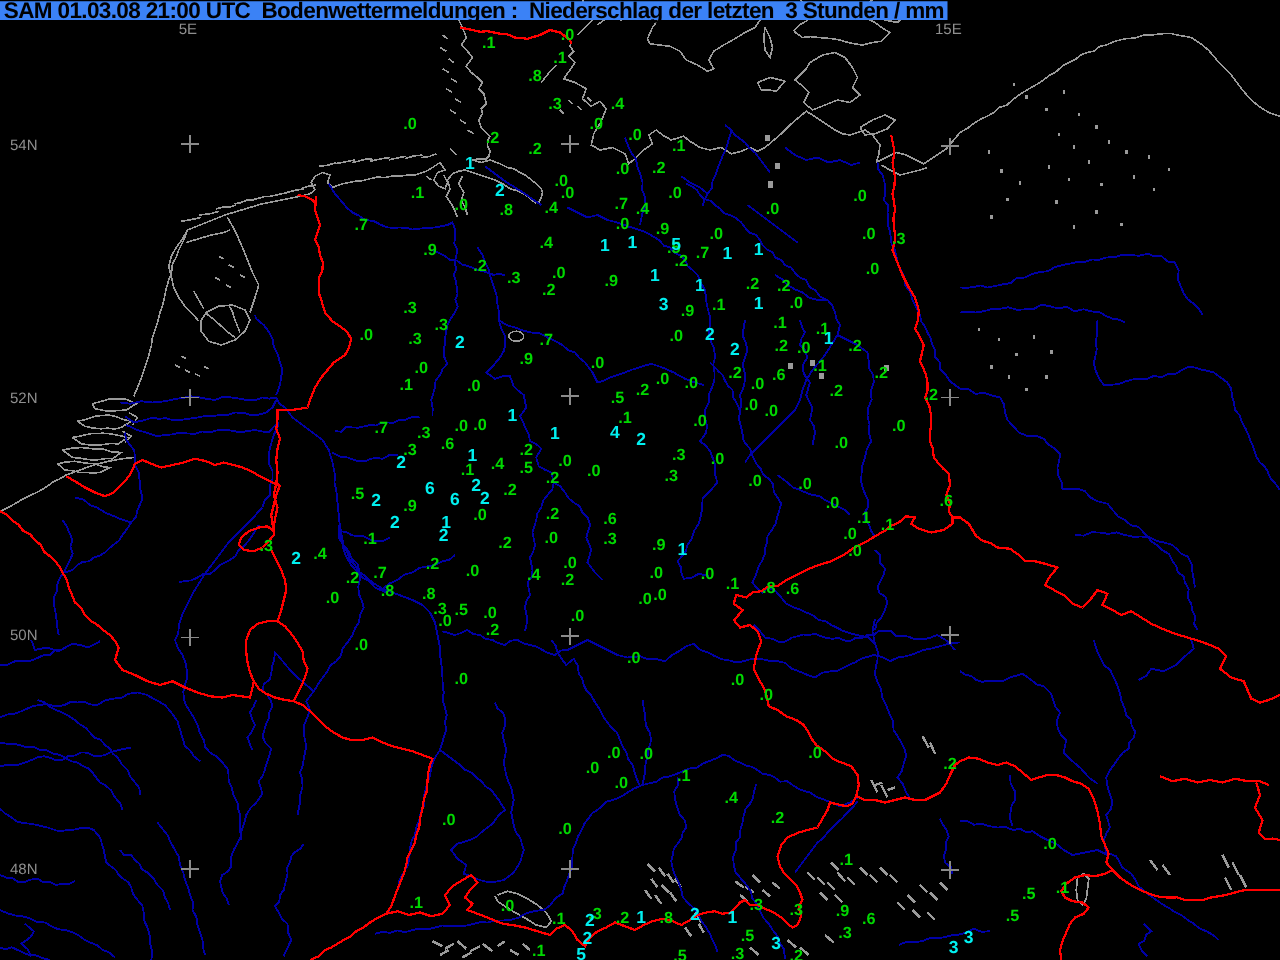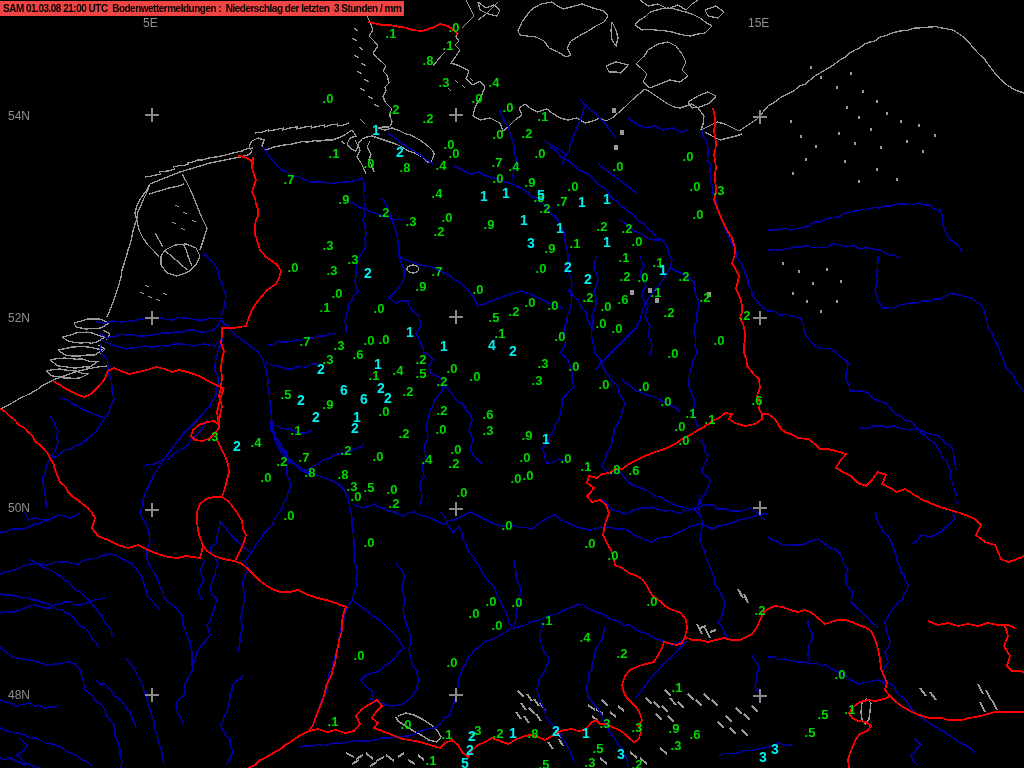--- a/index.html
+++ b/index.html
@@ -1,16 +1,16 @@
 <!DOCTYPE html>
 <html><head><meta charset="utf-8"><style>
 html,body{margin:0;padding:0;background:#000;width:1024px;height:768px;overflow:hidden;}
 #map{position:absolute;top:0;left:0;}
-#title{position:absolute;top:1px;left:0;background:#ef4444;color:#000;
- font-family:"Liberation Sans",sans-serif;font-weight:bold;font-size:10px;
+#title{position:absolute;top:1px;left:0;background:#3b82f6;color:#000;
+ font-family:"Liberation Sans",sans-serif;font-weight:bold;font-size:18px;
  padding:0 3px;height:15px;line-height:15px;white-space:pre;letter-spacing:-0.5px;}
 </style></head><body>
 <div id="map"><svg width="1024" height="768" viewBox="0 0 1024 768" shape-rendering="crispEdges">
       <polyline points="0,409 6.1,406.2 12,403 18.3,399.2 25,396 31.6,392.8 38,389 42.6,385.4 48.0,383.0 53,380 64,376 75,372 81.0,370.5 87,369 98,367 107,366" fill="none" stroke="#9a9a9a" stroke-width="1.3"></polyline>
       <polyline points="58,350 65.0,348.7 72,347 77.3,346.8 82.7,346.6 88,347 95.0,348.3 102,350 95,355 87.5,354.9 80,356 72.5,356.1 65,355 58,350" fill="none" stroke="#9a9a9a" stroke-width="1.3"></polyline>
       <polyline points="50,360 57.5,358.6 65,358 70.7,358.6 76.3,359.2 82,359 89.3,361.4 97,362 90,367 84.6,366.8 79.3,367.7 74,368 68.7,367.3 63.4,366.4 58,366 50,360" fill="none" stroke="#9a9a9a" stroke-width="1.3"></polyline>
       <polyline points="46,371 52.9,369.6 60,369 65.3,370.0 70.6,370.7 76,371 81.8,373.3 88,374 80,378 74.7,378.3 69.3,378.1 64,378 58.1,376.6 52,376 46,371" fill="none" stroke="#9a9a9a" stroke-width="1.3"></polyline>
       <polyline points="62,337 69.1,335.4 76,333 81.3,332.4 86.7,332.1 92,333 98.4,335.5 105,337 97,342 91.7,343.2 86.3,342.5 81,343 74.4,342.5 68,341 62,337" fill="none" stroke="#9a9a9a" stroke-width="1.3"></polyline>
       <polyline points="74,323 81.0,321.1 88,319 100,319 109,323 101,328 93.5,328.5 86,329 76,327 74,323" fill="none" stroke="#9a9a9a" stroke-width="1.3"></polyline>
       <polyline points="103,330 110,334 106,340" fill="none" stroke="#9a9a9a" stroke-width="1.3"></polyline>

